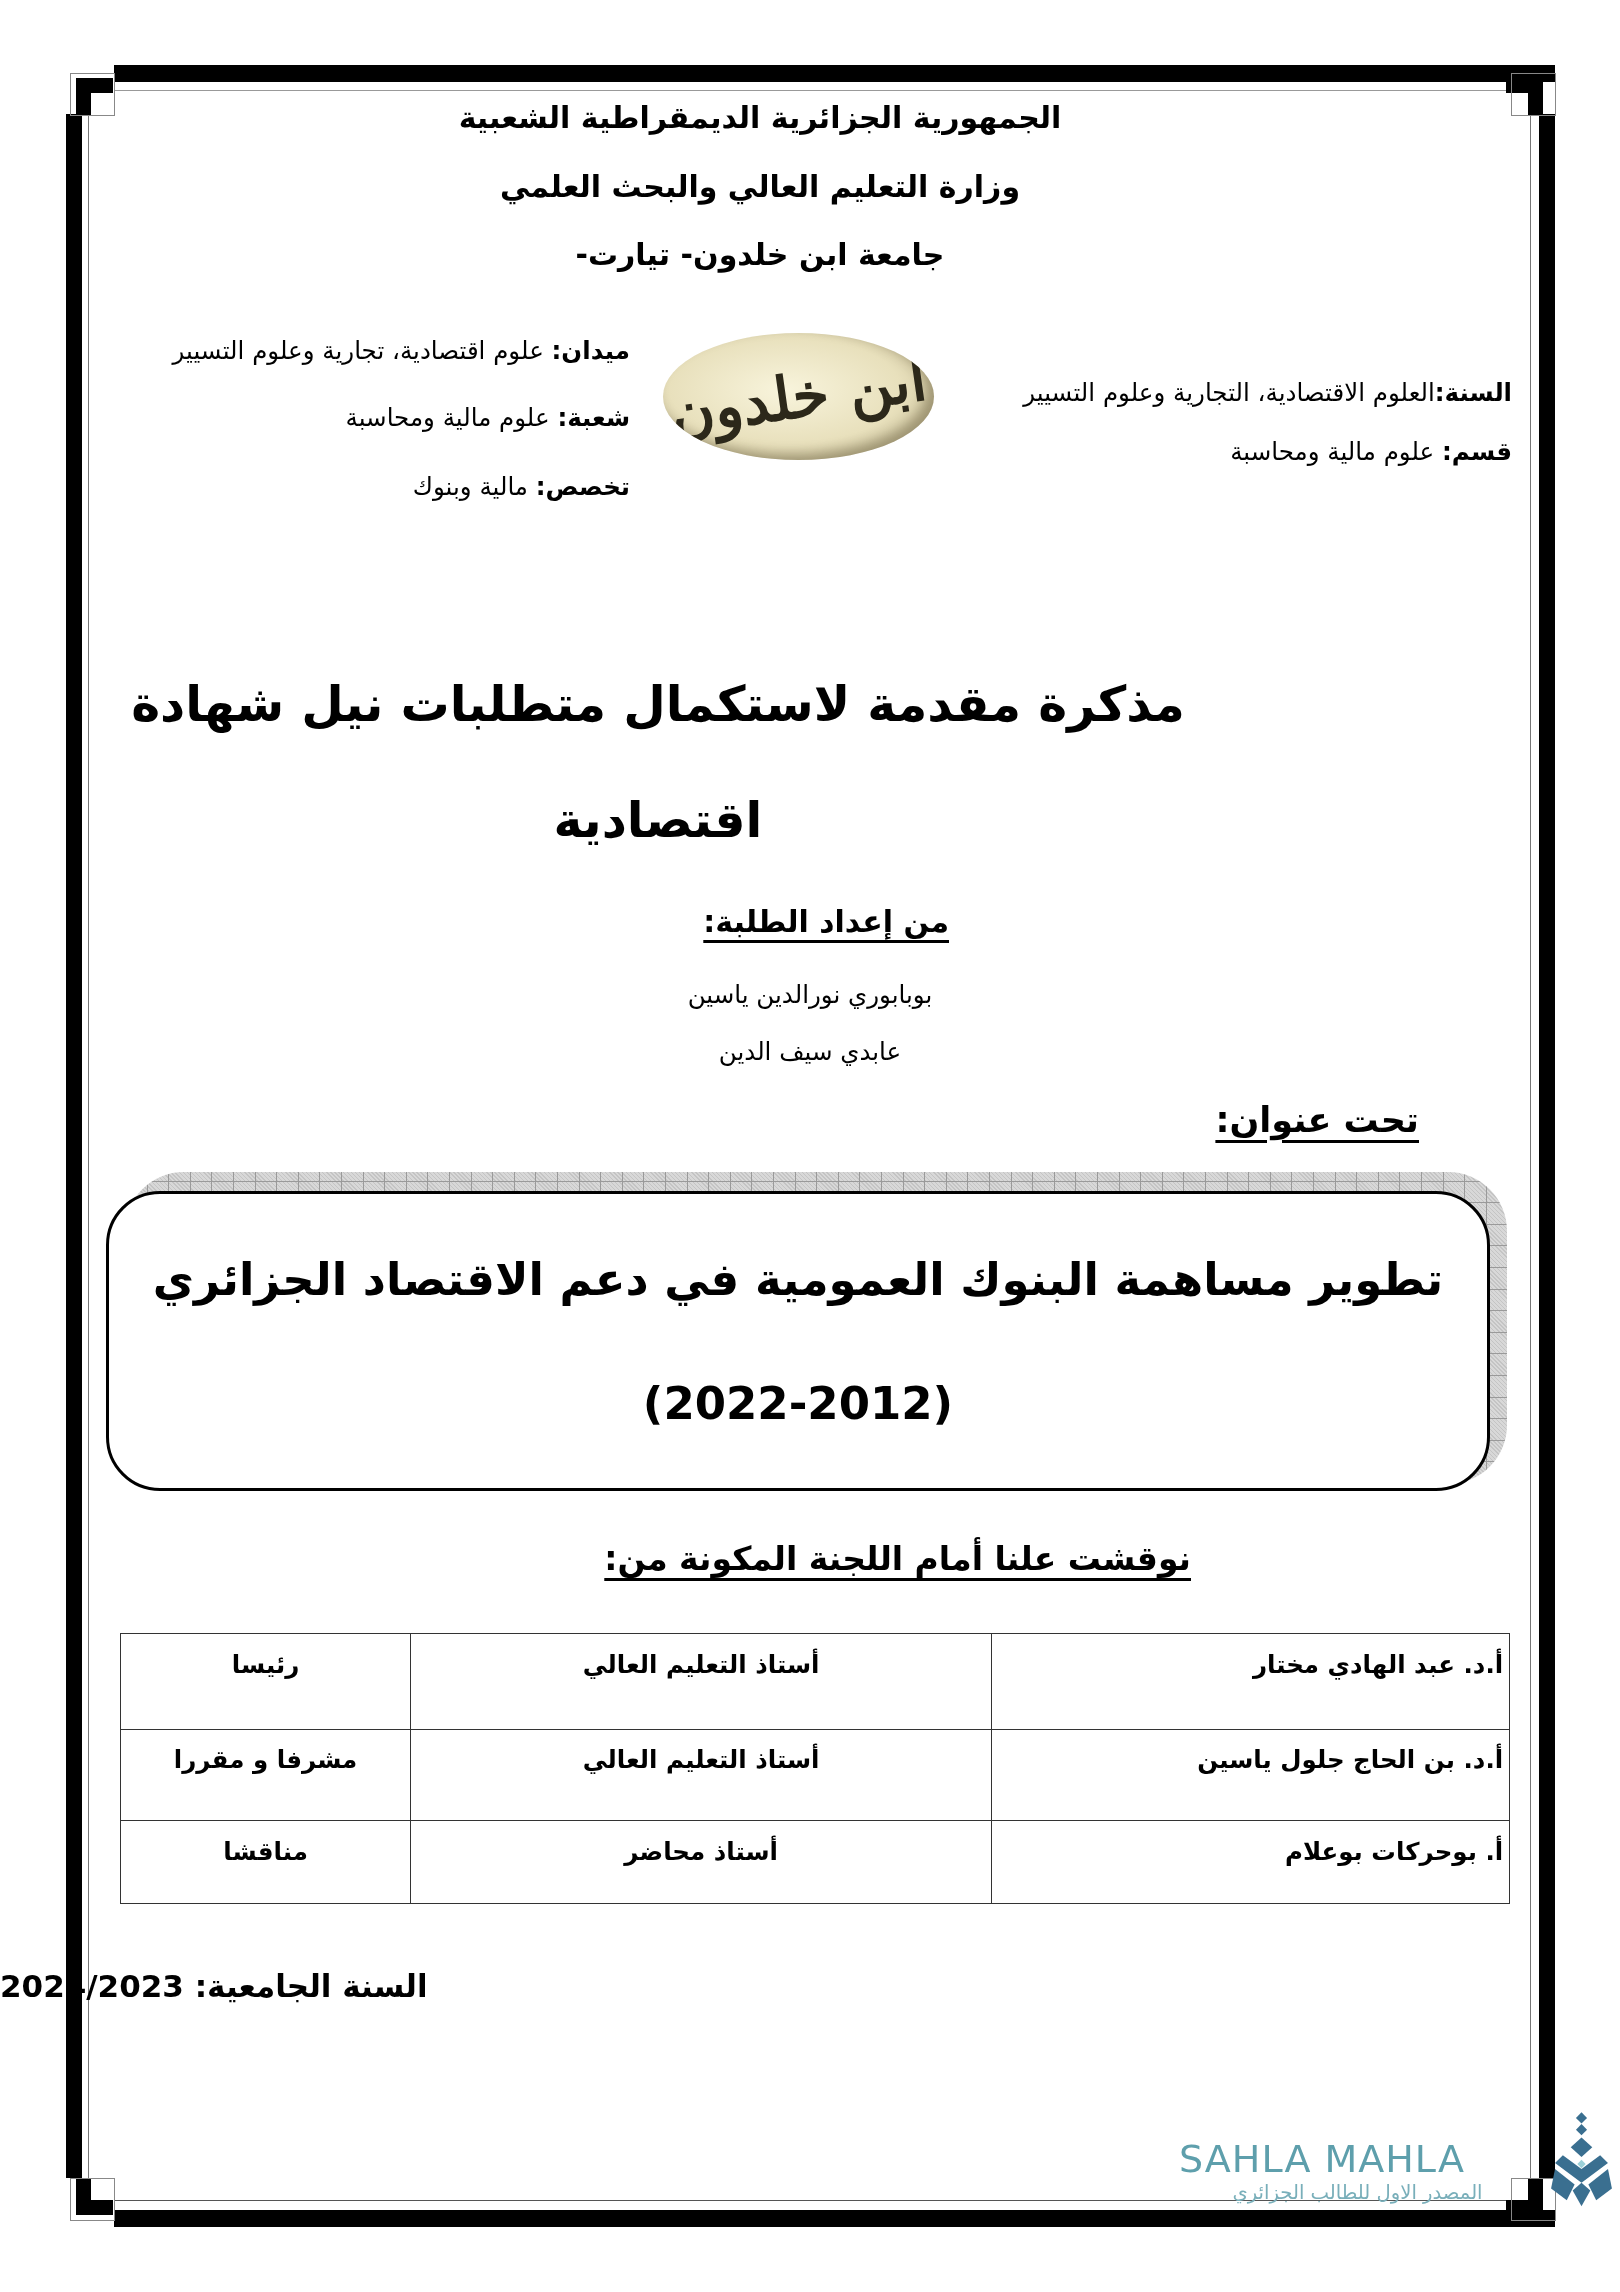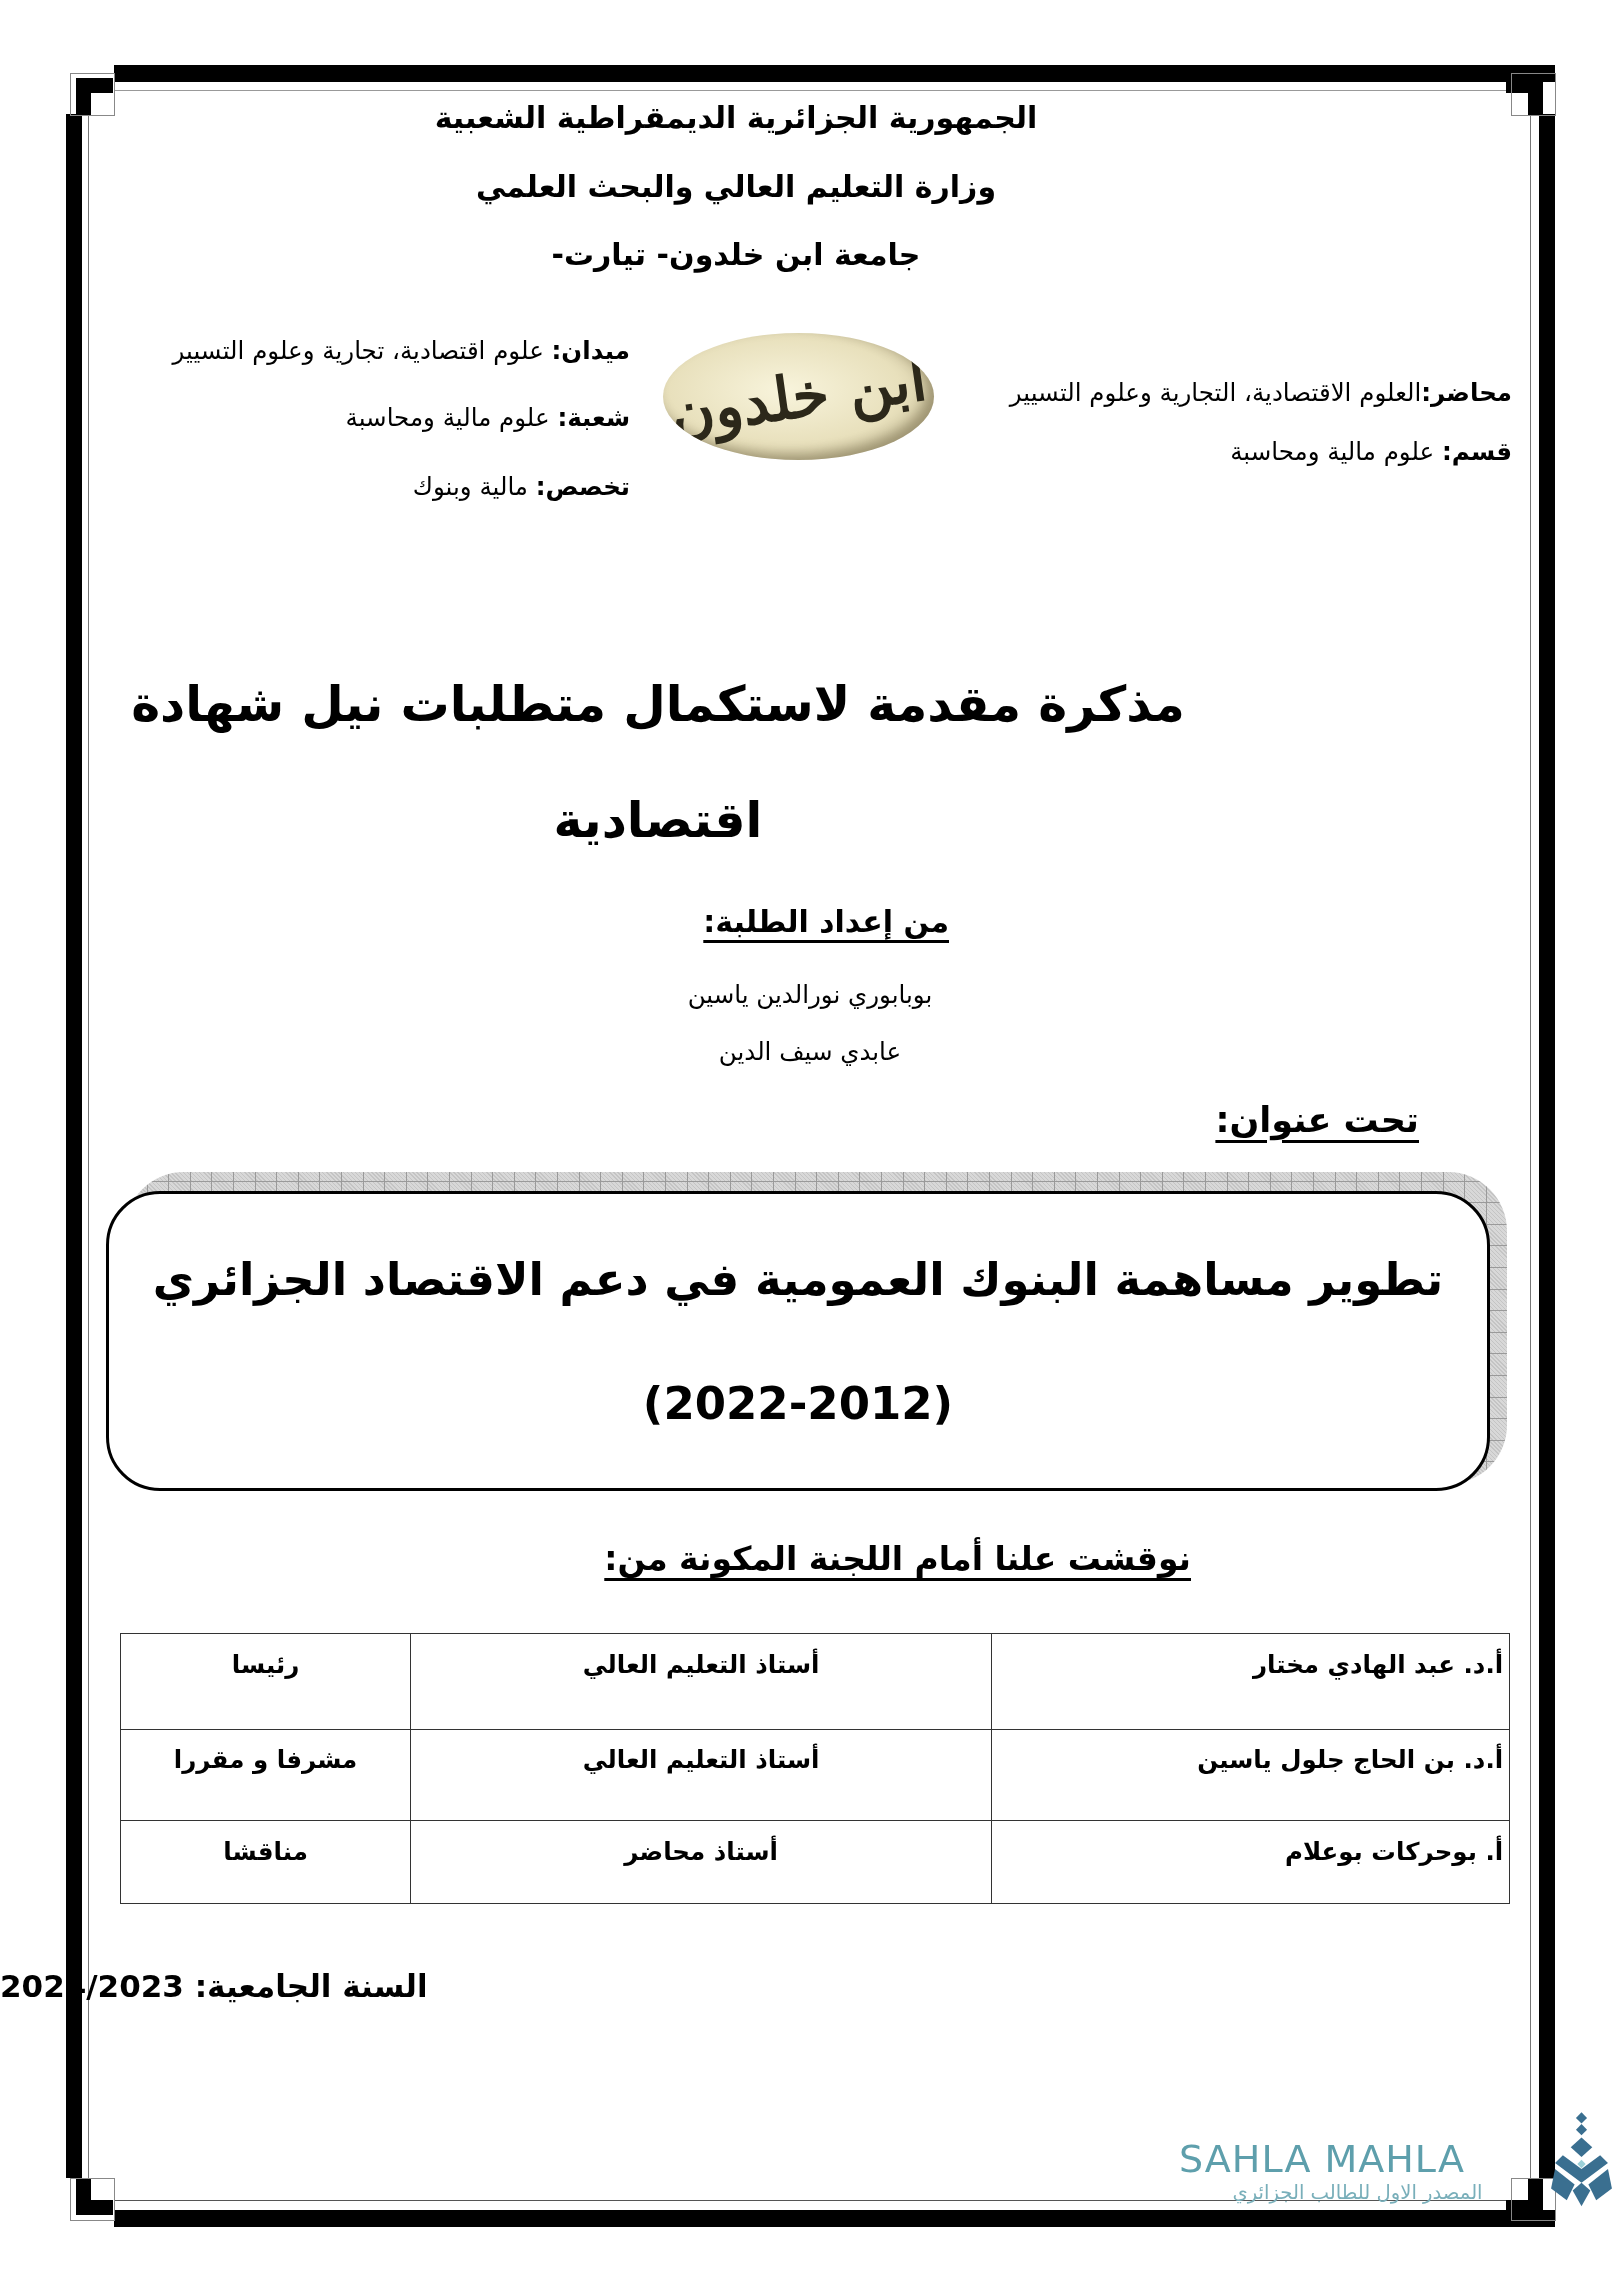--- a/index.html
+++ b/index.html
@@ -15,21 +15,21 @@
   .frame-thick-right { position:absolute; left:1539px; top:114px; width:15.7px; height:2064px; background:#000; }
   .frame-thin-right { position:absolute; left:1530px; top:114px; width:1px; height:2064px; background:#777; }
   .corner { position:absolute; width:37px; height:37px; }
   .corner-tl { left:76px; top:78px; border-top:15.7px solid #000; border-left:15.7px solid #000; width:21.6px; height:21.6px; }
   .corner-tr { left:1506px; top:78px; border-top:15.7px solid #000; border-right:15.7px solid #000; width:21.6px; height:21.6px; }
   .corner-bl { left:76px; top:2178px; border-bottom:15.7px solid #000; border-left:15.7px solid #000; width:21.6px; height:21.6px; }
   .corner-br { left:1506px; top:2178px; border-bottom:15.7px solid #000; border-right:15.7px solid #000; width:21.6px; height:21.6px; }
   .corner-outline { position:absolute; border:1px solid #888; }
 
   
-  .header-line { position:absolute; left:0; width:1472px; text-align:center; font-family:"DejaVu Sans", sans-serif; font-weight:bold; font-size:30px; }
+  .header-line { position:absolute; left:0; width:1472px; text-align:center; font-family:"DejaVu Sans", sans-serif; font-weight:bold; font-size:30px;padding-left:24px; }
 
   
   .info-block { position:absolute; font-family:"DejaVu Sans", sans-serif; font-size:24.5px; line-height:59px; text-align:right; }
   .info-block .lbl { font-weight:bold; }
 
   .logo { position:absolute; left:663px; top:333px; width:271px; height:127px; border-radius:50%;
           background:radial-gradient(ellipse at 45% 45%, #f8f4dc 0%, #e8e0bc 55%, #b7ad86 100%);
           box-shadow: inset -7.8px -5.9px 11.8px rgba(60,50,20,0.35); overflow:hidden; }
   .logo-glyph { position:absolute; inset:0; display:flex; align-items:center; justify-content:center;
           font-family:"DejaVu Serif", serif; font-weight:bold; font-size:59px; color:#2c281a; transform:rotate(-8deg); }
@@ -90,21 +90,21 @@
   <div class="corner-outline" style="left:70px;top:2178px;width:43px;height:41px;"></div>
   <div class="corner-outline" style="left:1511px;top:2178px;width:43px;height:41px;"></div>
 </div>
 
 <div class="header-line" style="top:100px;">الجمهورية الجزائرية الديمقراطية الشعبية</div>
 <div class="header-line" style="top:169px;">وزارة التعليم العالي والبحث العلمي</div>
 <div class="header-line" style="top:237px;">جامعة ابن خلدون- تيارت-</div>
 
 <div class="info-block" style="right:108px; top:363px; width:510px;">
   <div>
-    <span class="lbl">محاضر:</span><span>العلوم الاقتصادية، التجارية وعلوم التسيير</span>
+    <span class="lbl">السنة:</span><span>العلوم الاقتصادية، التجارية وعلوم التسيير</span>
   </div>
   <div>
     <span class="lbl">قسم:</span>
     <span>علوم مالية ومحاسبة</span>
   </div>
 </div>
 
 <div class="logo">
   <div class="logo-glyph">ابن خلدون</div>
 </div>

